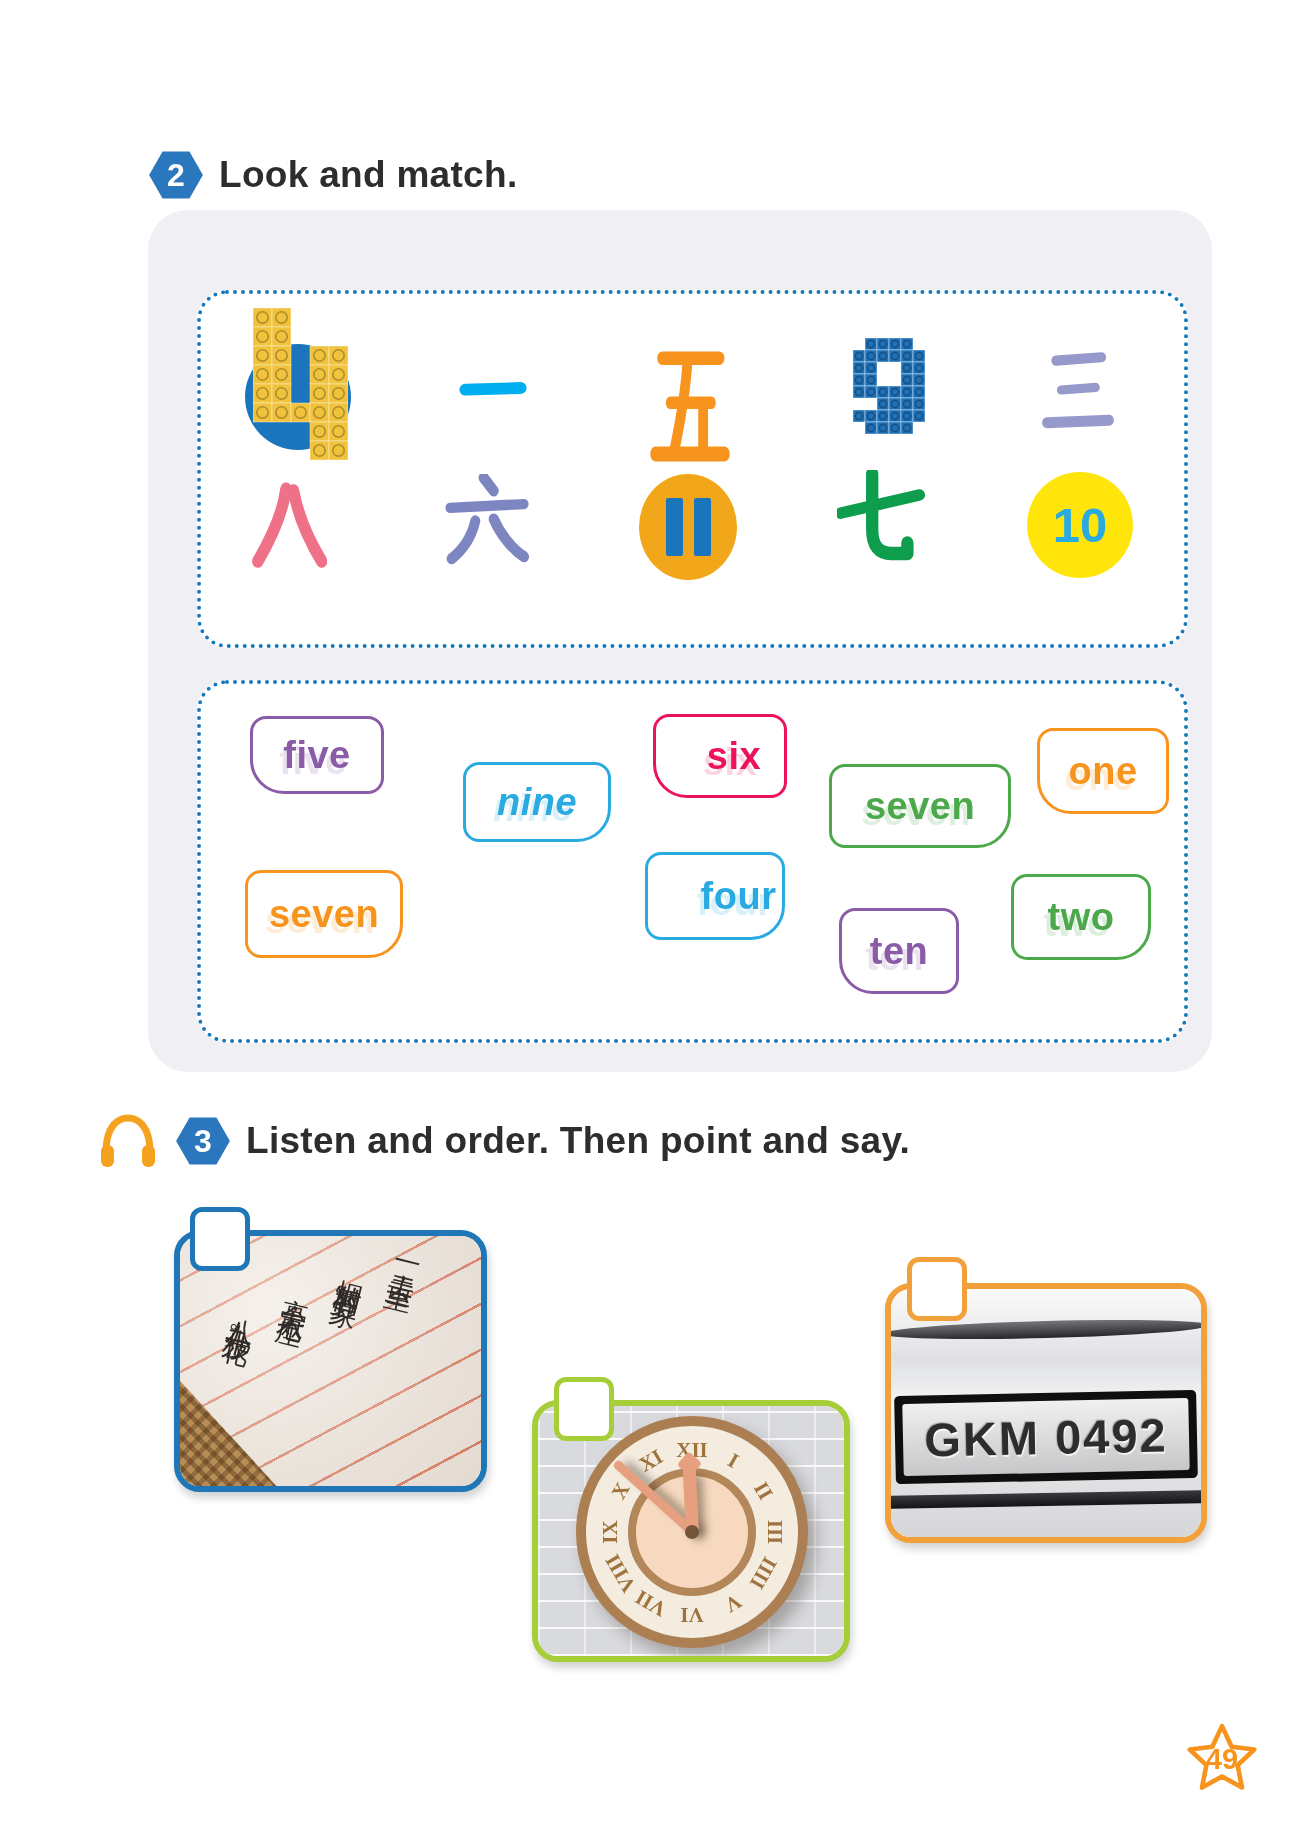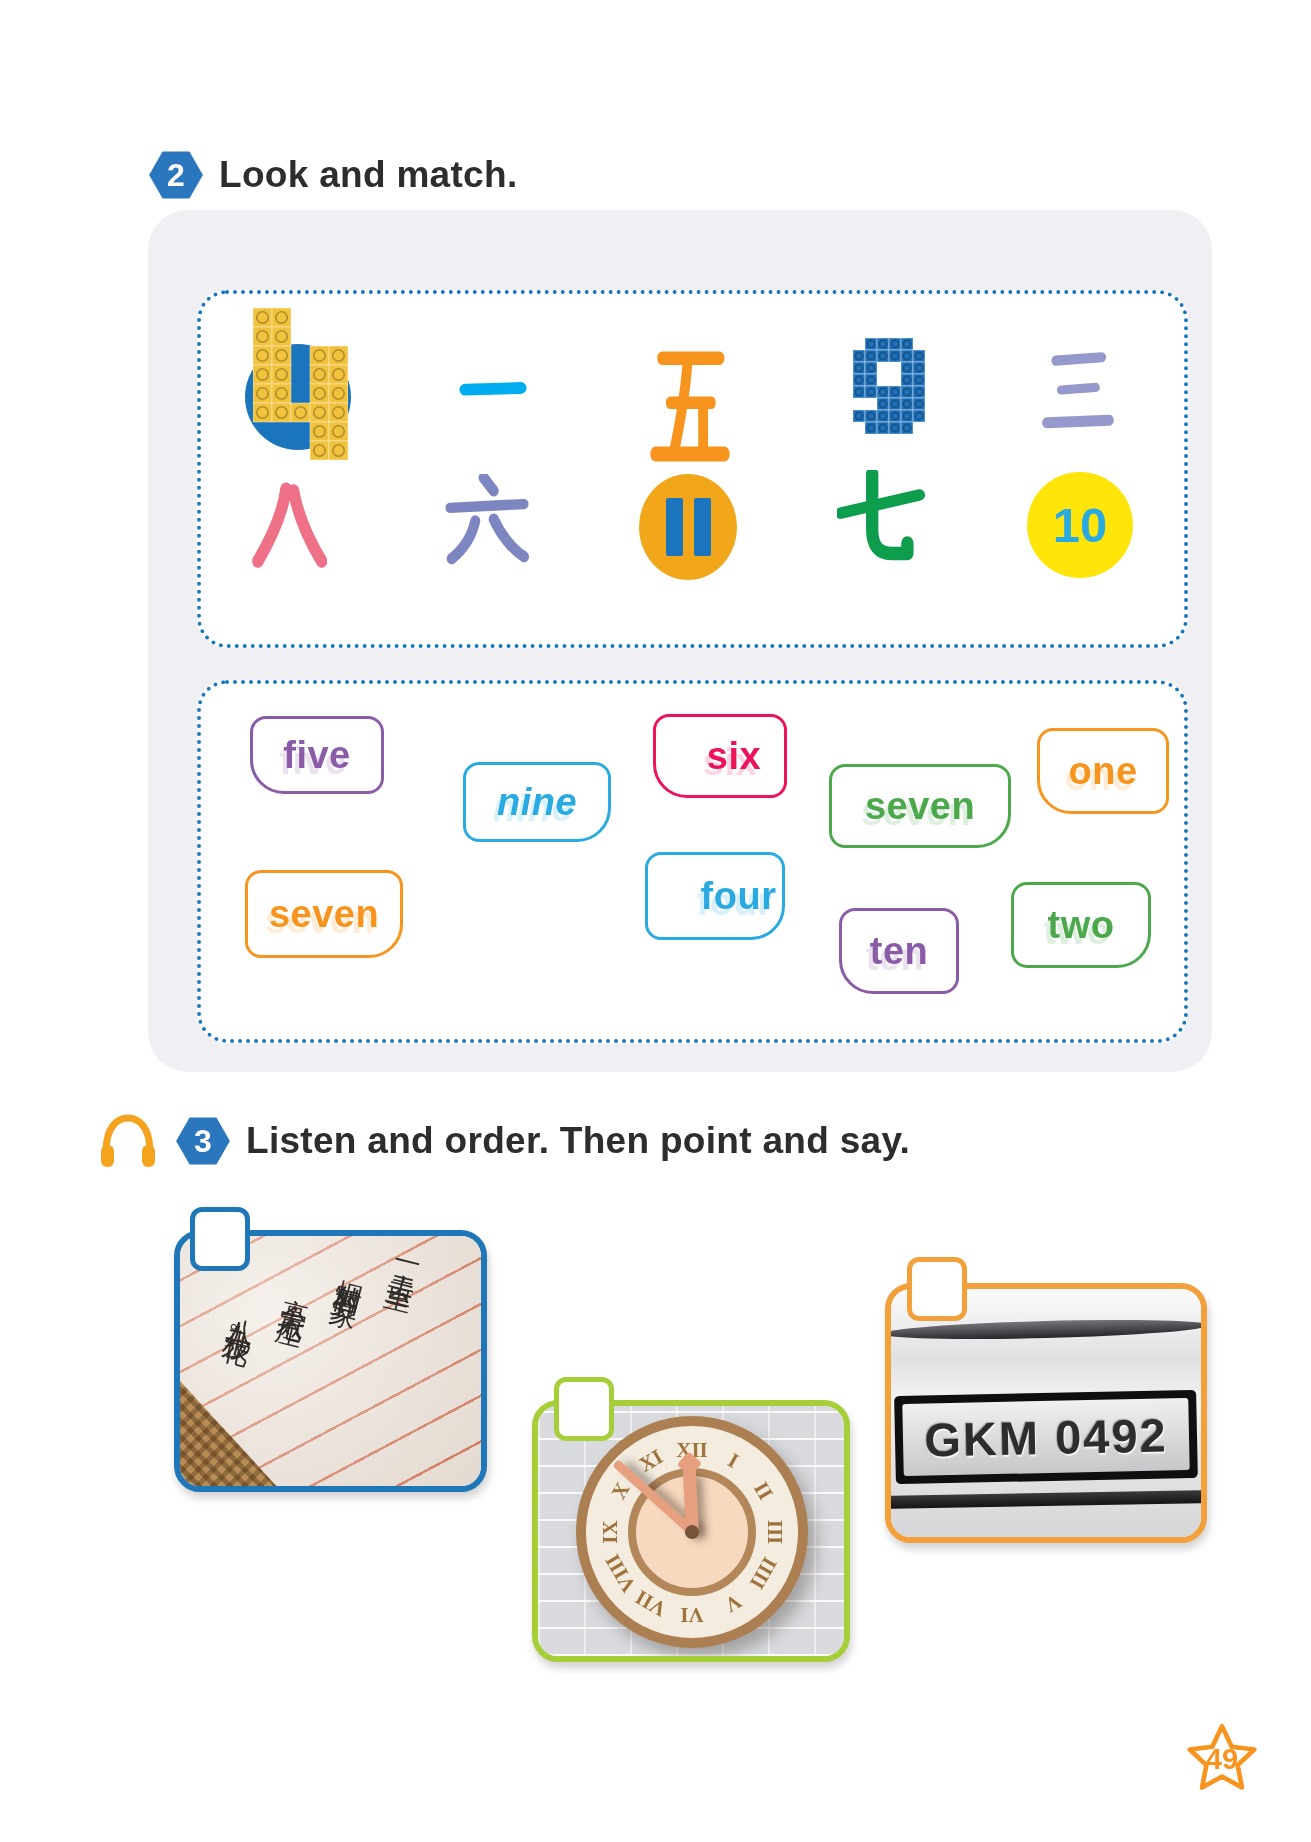--- a/index.html
+++ b/index.html
@@ -286,21 +286,21 @@
         </div>
         <div class="word-box" style="left: 44px; top: 186px; width: 152px; height: 82px; border-color: rgb(247, 148, 30); border-radius: 16px 16px 34px;">
           <span style="color: rgb(247, 148, 30); text-shadow: rgba(247, 148, 30, 0.18) -4px 6px 0px;">seven</span>
         </div>
         <div class="word-box" style="left: 444px; top: 168px; width: 134px; height: 82px; border-color: rgb(41, 171, 226); border-radius: 16px 16px 34px;">
           <span style="color: rgb(41, 171, 226); text-shadow: rgba(41, 171, 226, 0.18) -4px 6px 0px; margin-left: 47px;">four</span>
         </div>
         <div class="word-box" style="left: 638px; top: 224px; width: 114px; height: 80px; border-color: rgb(138, 92, 167); border-radius: 16px 16px 16px 34px;">
           <span style="color: rgb(138, 92, 167); text-shadow: rgba(138, 92, 167, 0.18) -4px 6px 0px;">ten</span>
         </div>
-        <div class="word-box" style="left: 810px; top: 190px; width: 134px; height: 80px; border-color: rgb(75, 168, 75); border-radius: 16px 16px 34px; margin-top: 8px;">
+        <div class="word-box" style="left: 810px; top: 190px; width: 134px; height: 80px; border-color: rgb(75, 168, 75); border-radius: 16px 16px 34px;">
           <span style="color: rgb(75, 168, 75); text-shadow: rgba(75, 168, 75, 0.18) -4px 6px 0px;">two</span>
         </div>
       </div>
   </div>
 
   <div class="act-header" style="left:96px;top:1112px;">
     <svg width="64" height="58" viewBox="0 0 64 58">
       <path d="M10 40 C10 14 22 6 32 6 C42 6 54 14 54 40" fill="none" stroke="#f5a31f" stroke-width="7" stroke-linecap="round"></path>
       <rect x="5" y="33" width="13px" height="22" rx="6" fill="#f5a31f"></rect>
       <rect x="46" y="33" width="13" height="22" rx="6" fill="#f5a31f"></rect>

